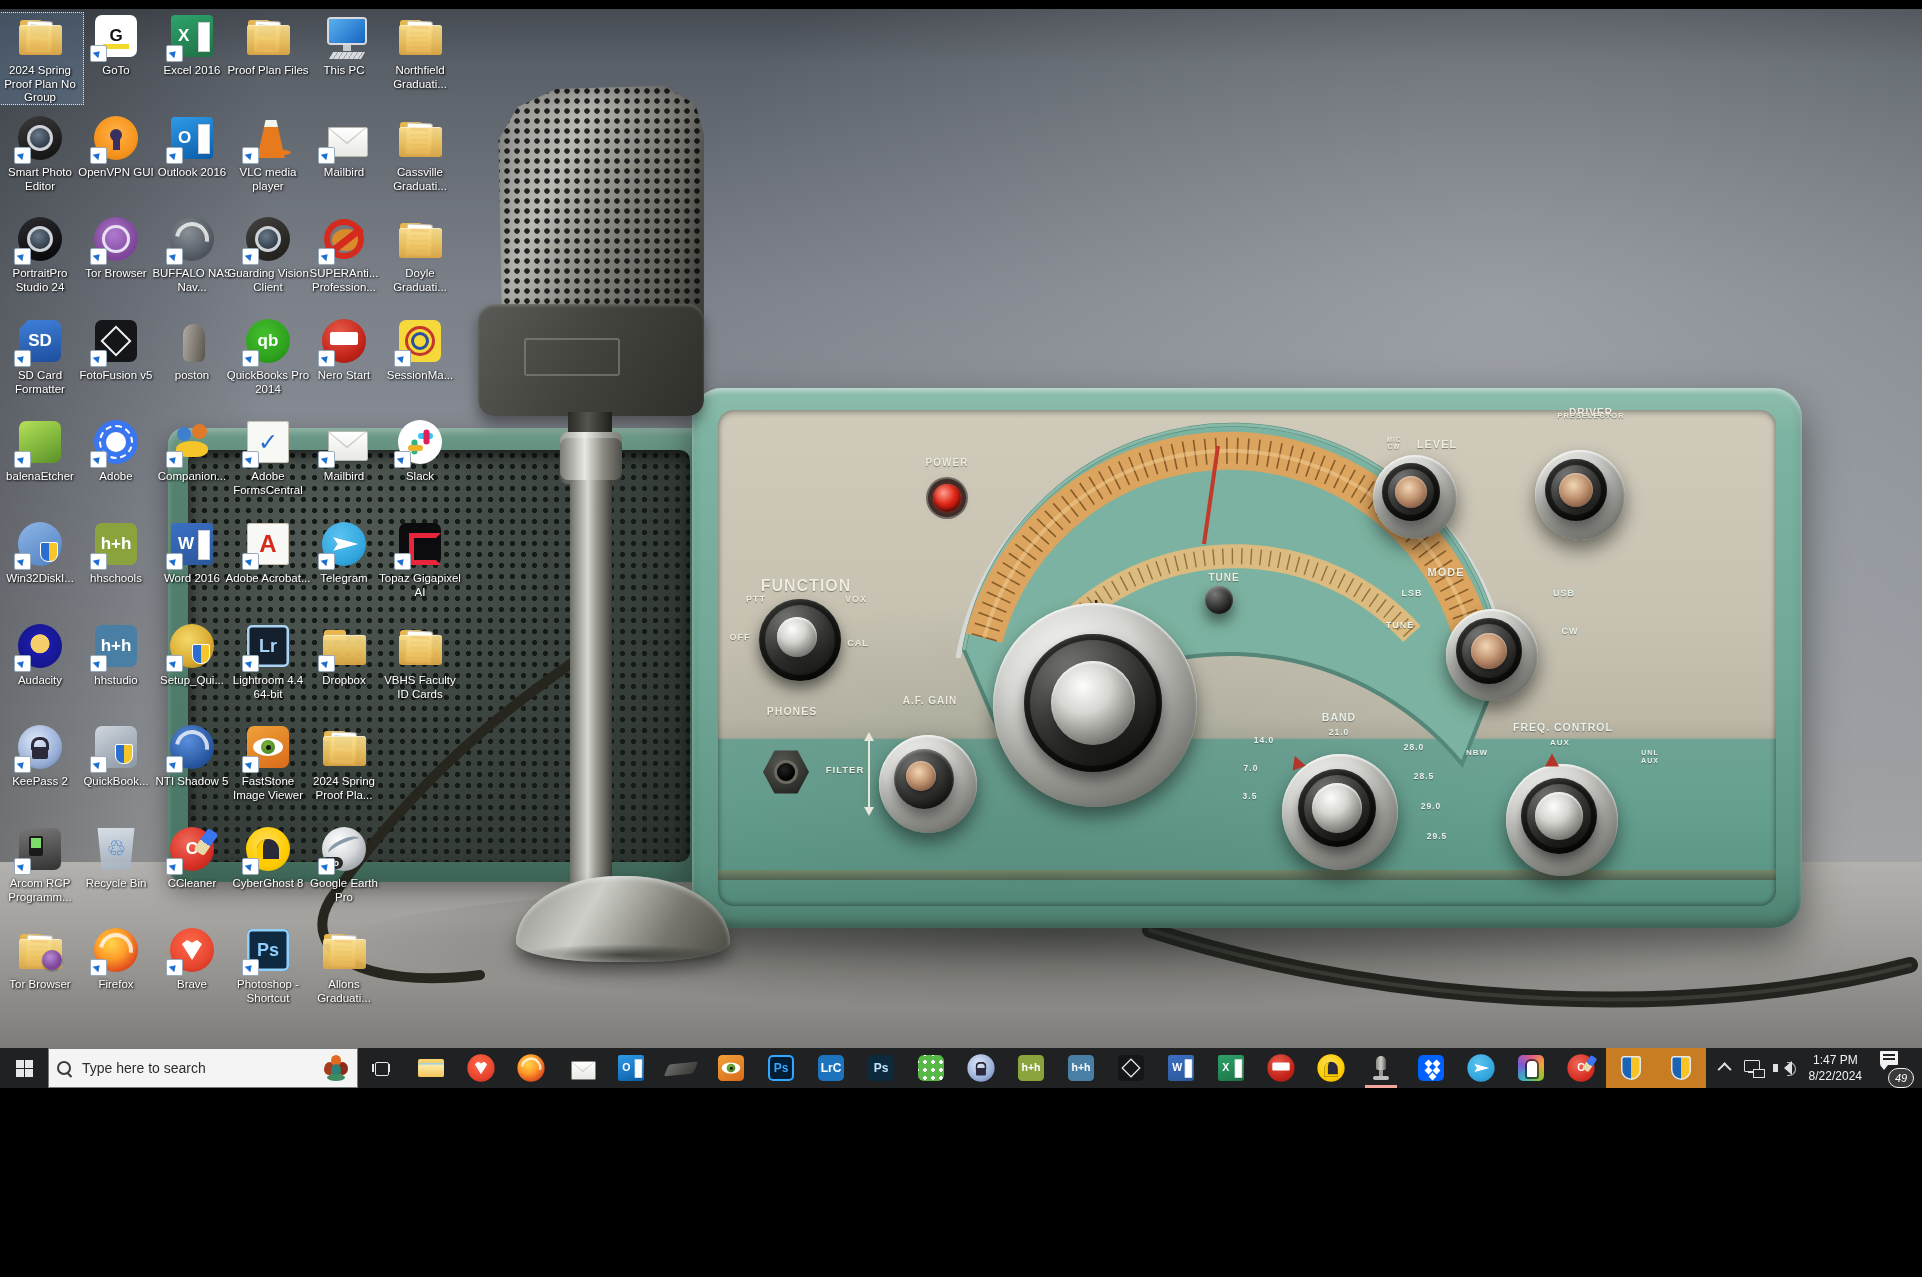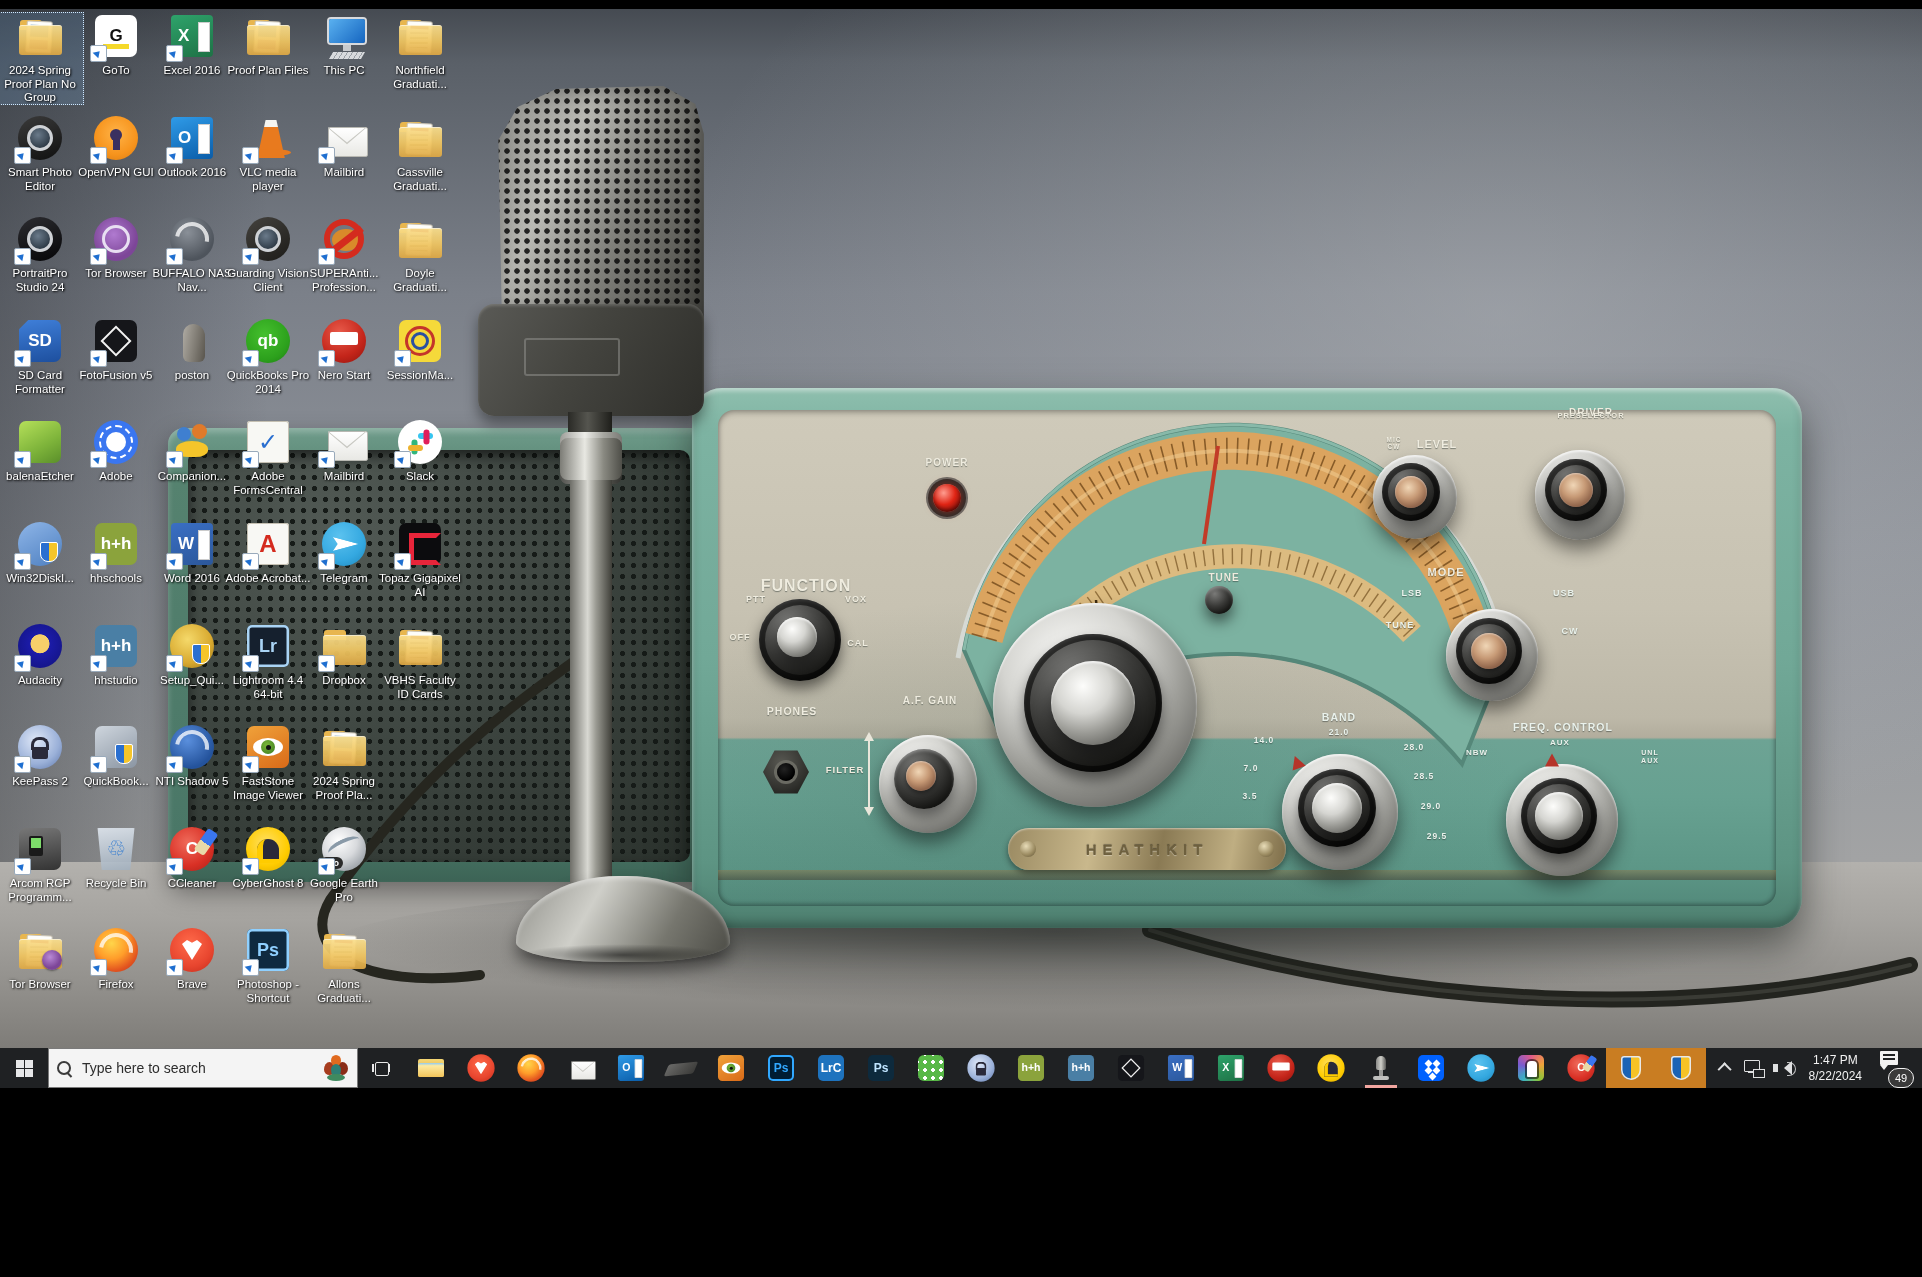--- a/index.html
+++ b/index.html
@@ -216,25 +216,20 @@
     <div class="knob k-chrome" style="left:1559px;top:816px;width:48px;height:48px"></div>
     <div class="pointer-red" style="left:1552px;top:760px;transform:translate(-50%,-50%) rotate(0deg)"></div>
 
     <div class="knob k-chrome" style="left:928px;top:784px;width:98px;height:98px"></div>
     <div class="knob k-dark" style="left:924px;top:779px;width:60px;height:60px"></div>
     <div class="knob k-copper круг" style="position:absolute;left:921px;top:776px;width:30px;height:30px;transform:translate(-50%,-50%)"></div>
 
     <div id="phones-jack"></div>
     <div id="filter-arrow"></div>
 
-    <div id="nameplate">
-      <div class="rivet" style="left:12px"></div>
-      <span>HEATHKIT</span>
-      <div class="rivet" style="right:12px"></div>
-    </div>
 
     <div id="mic-head"></div>
     <div id="mic-base">
         <div class="plate"></div>
       </div>
     <div id="mic-neck"></div>
     <div id="mic-collar"></div>
     <div id="mic-pole"></div>
     <div id="mic-foot"></div>
 
@@ -972,21 +967,21 @@
       </div>
       <div style="position:relative;width:30px;height:20px;">
         <div style="position:absolute;left:4px;top:6px;width:5px;height:8px;background:#dfe0e1"></div>
         <div style="position:absolute;left:8px;top:3px;width:0;height:0;border:7px solid transparent;border-right:8px solid #dfe0e1;"></div>
         <div style="position:absolute;left:18px;top:4px;width:8px;height:12px;border:1.8px solid #dfe0e1;border-left:none;border-radius:0 10px 10px 0;opacity:.85"></div>
       </div>
       <div id="clock" style="padding:0 10px;text-align:center;color:#f2f2f2;font-size:12px;line-height:1.35;">
         <div>1:47 PM</div>
         <div>8/22/2024</div>
       </div>
-      <div style="position:relative;width:44px;height:52px;">
+      <div style="position:relative;width:44px;height:52px;font-style:italic;">
         <div style="position:absolute;left:8px;top:9px;width:18px;height:14px;background:#f2f2f2;border-radius:1px;"></div>
         <div style="position:absolute;left:8px;top:23px;width:0;height:0;border:4px solid transparent;border-top:5px solid #f2f2f2;"></div>
         <div style="position:absolute;left:11px;top:12px;width:12px;height:1.8px;background:#1f2123"></div>
         <div style="position:absolute;left:11px;top:16px;width:12px;height:1.8px;background:#1f2123"></div>
         <div style="position:absolute;right:2px;bottom:6px;min-width:20px;height:18px;border-radius:10px;background:#3a3a3a;
                     border:1.6px solid #f2f2f2;color:#fff;font-size:11px;display:flex;align-items:center;justify-content:center;padding:0 2px;">49</div>
       </div>
       <div style="width:5px;border-left:1px solid #4a4c4e;"></div>
     </div>
   </div>

